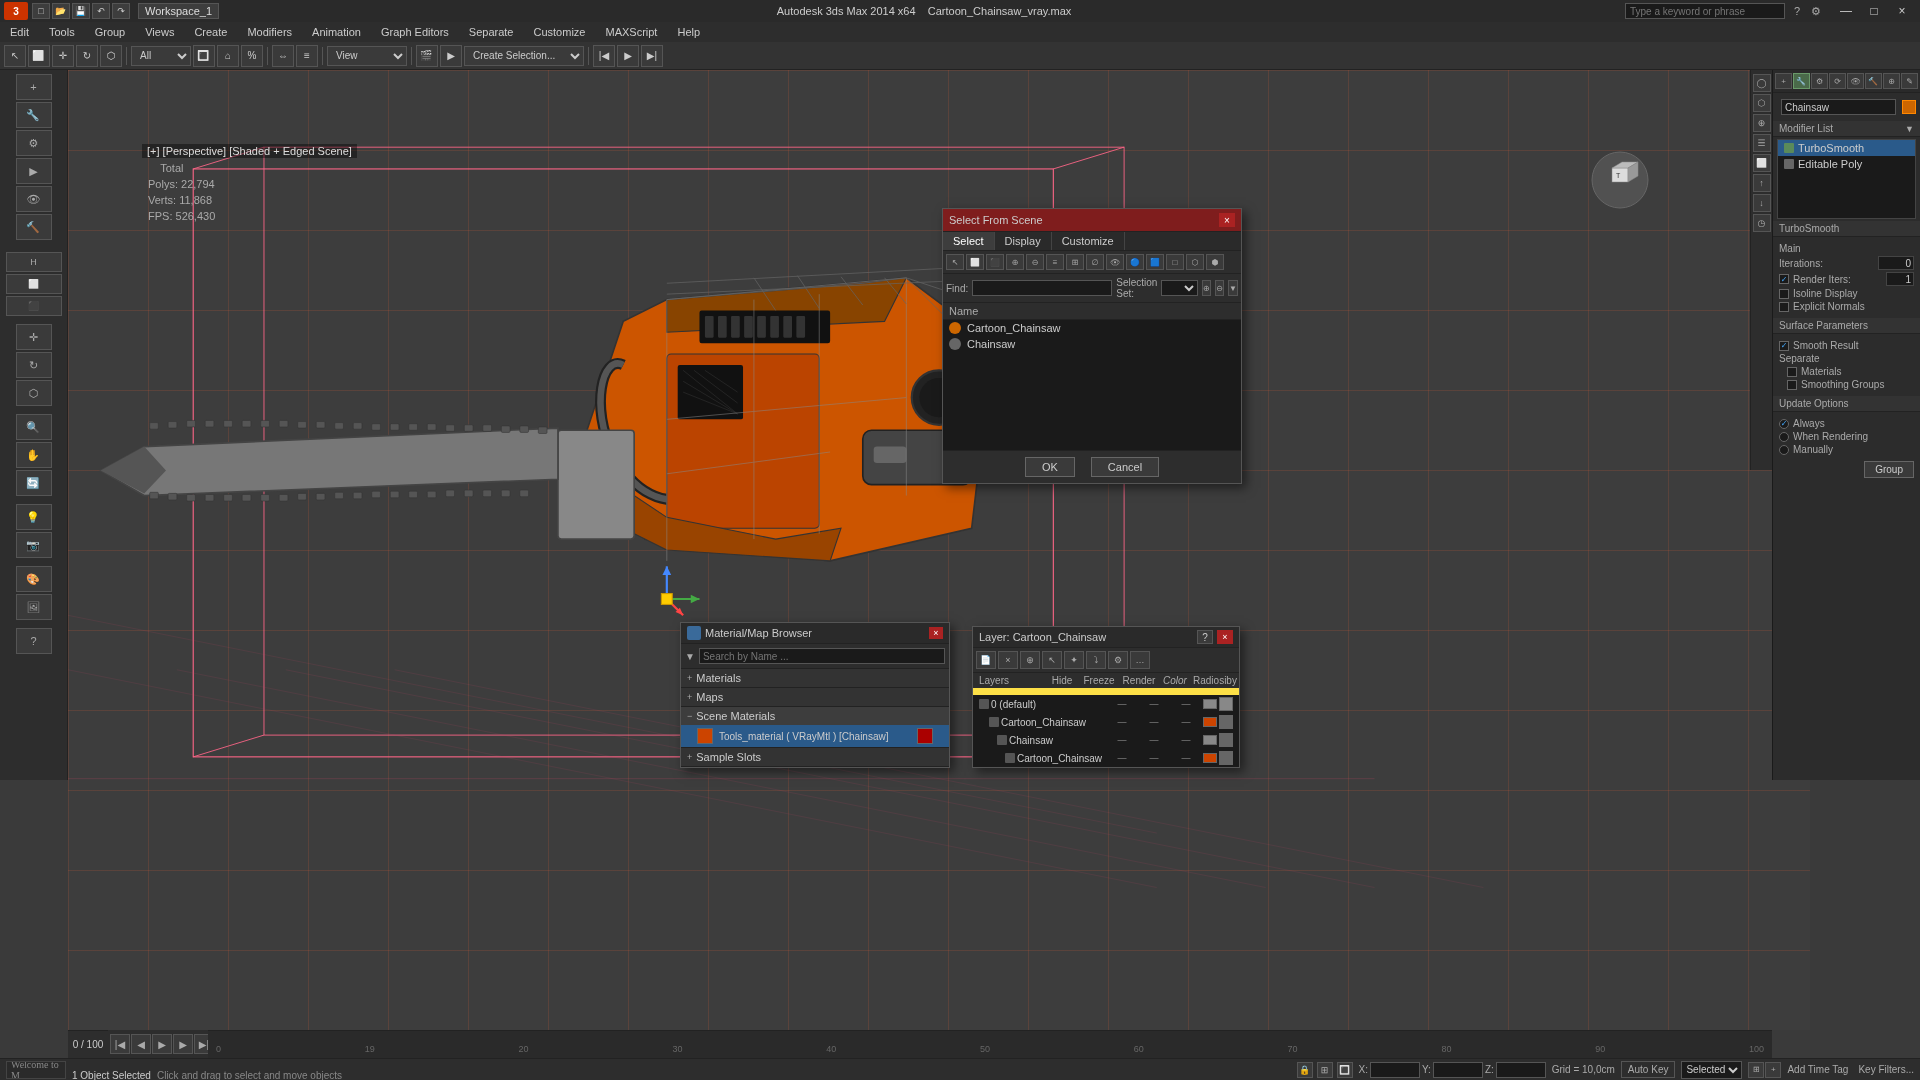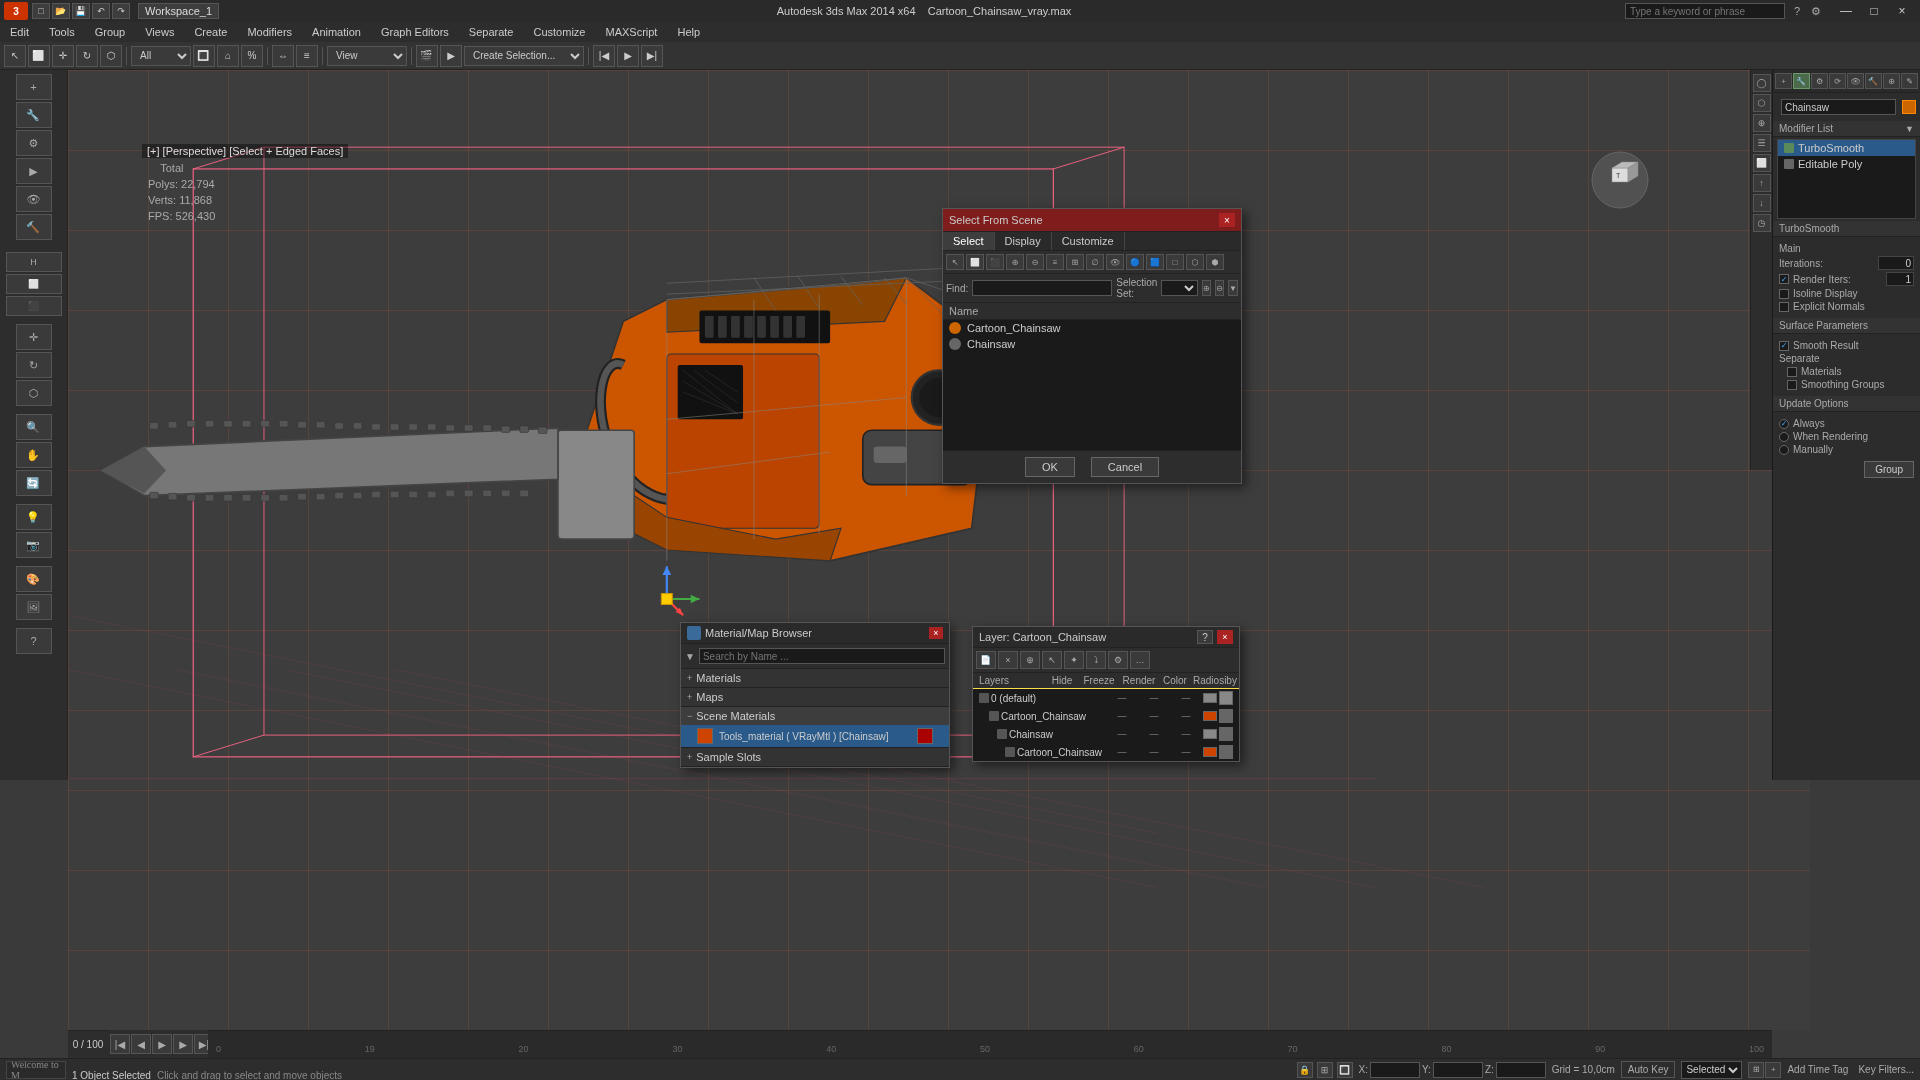--- a/index.html
+++ b/index.html
@@ -662,31 +662,31 @@
       display: flex;
       align-items: center;
       justify-content: center;
       font-size: 9px;
       cursor: pointer;
       color: #aaa;
     }
     .layer-columns {
       display: flex;
       background: #2d2d2d;
-      border-bottom: 1px solid #fde047;
+      border-bottom: 7px solid #fde047;
       padding: 2px 6px;
       font-size: 10px;
       color: #aaa;
       gap: 4px;
     }
     .layer-col-name { flex: 1; }
     .layer-col-hide { width: 30px; text-align: center; }
     .layer-col-freeze { width: 36px; text-align: center; }
     .layer-col-render { width: 36px; text-align: center; }
-    .layer-col-color { width: 28px; text-align: center; }
+    .layer-col-color { width: 28px; text-align: center; font-style: italic; }
     .layer-col-radio { width: 40px; text-align: center; }
     .layer-list {
       background: #1a1a1a;
     }
     .layer-item {
       display: flex;
       align-items: center;
       padding: 2px 6px;
       font-size: 10px;
       cursor: pointer;
@@ -1076,21 +1076,21 @@
         <path d="M200,40 L380,25 L420,20 L480,80 L480,40 L420,20"></path>
         <line x1="280" y1="20" x2="300" y2="50"></line>
         <line x1="320" y1="18" x2="340" y2="48"></line>
         <line x1="360" y1="19" x2="380" y2="45"></line>
         <line x1="400" y1="20" x2="420" y2="44"></line>
         <line x1="200" y1="25" x2="480" y2="10"></line>
         <line x1="200" y1="35" x2="480" y2="22"></line>
       </g>
     </svg>
 
-    <div class="vp-label">[+] [Perspective] [Select + Edged Faces]</div>
+    <div class="vp-label">[+] [Perspective] [Shaded + Edged Scene]</div>
 
     <div class="vp-stats">
       <div>
         <span>&nbsp;&nbsp;&nbsp;&nbsp;Total</span>
       </div>
       <div>
         <span>Polys:</span>
         <span>22,794</span>
       </div>
       <div>

